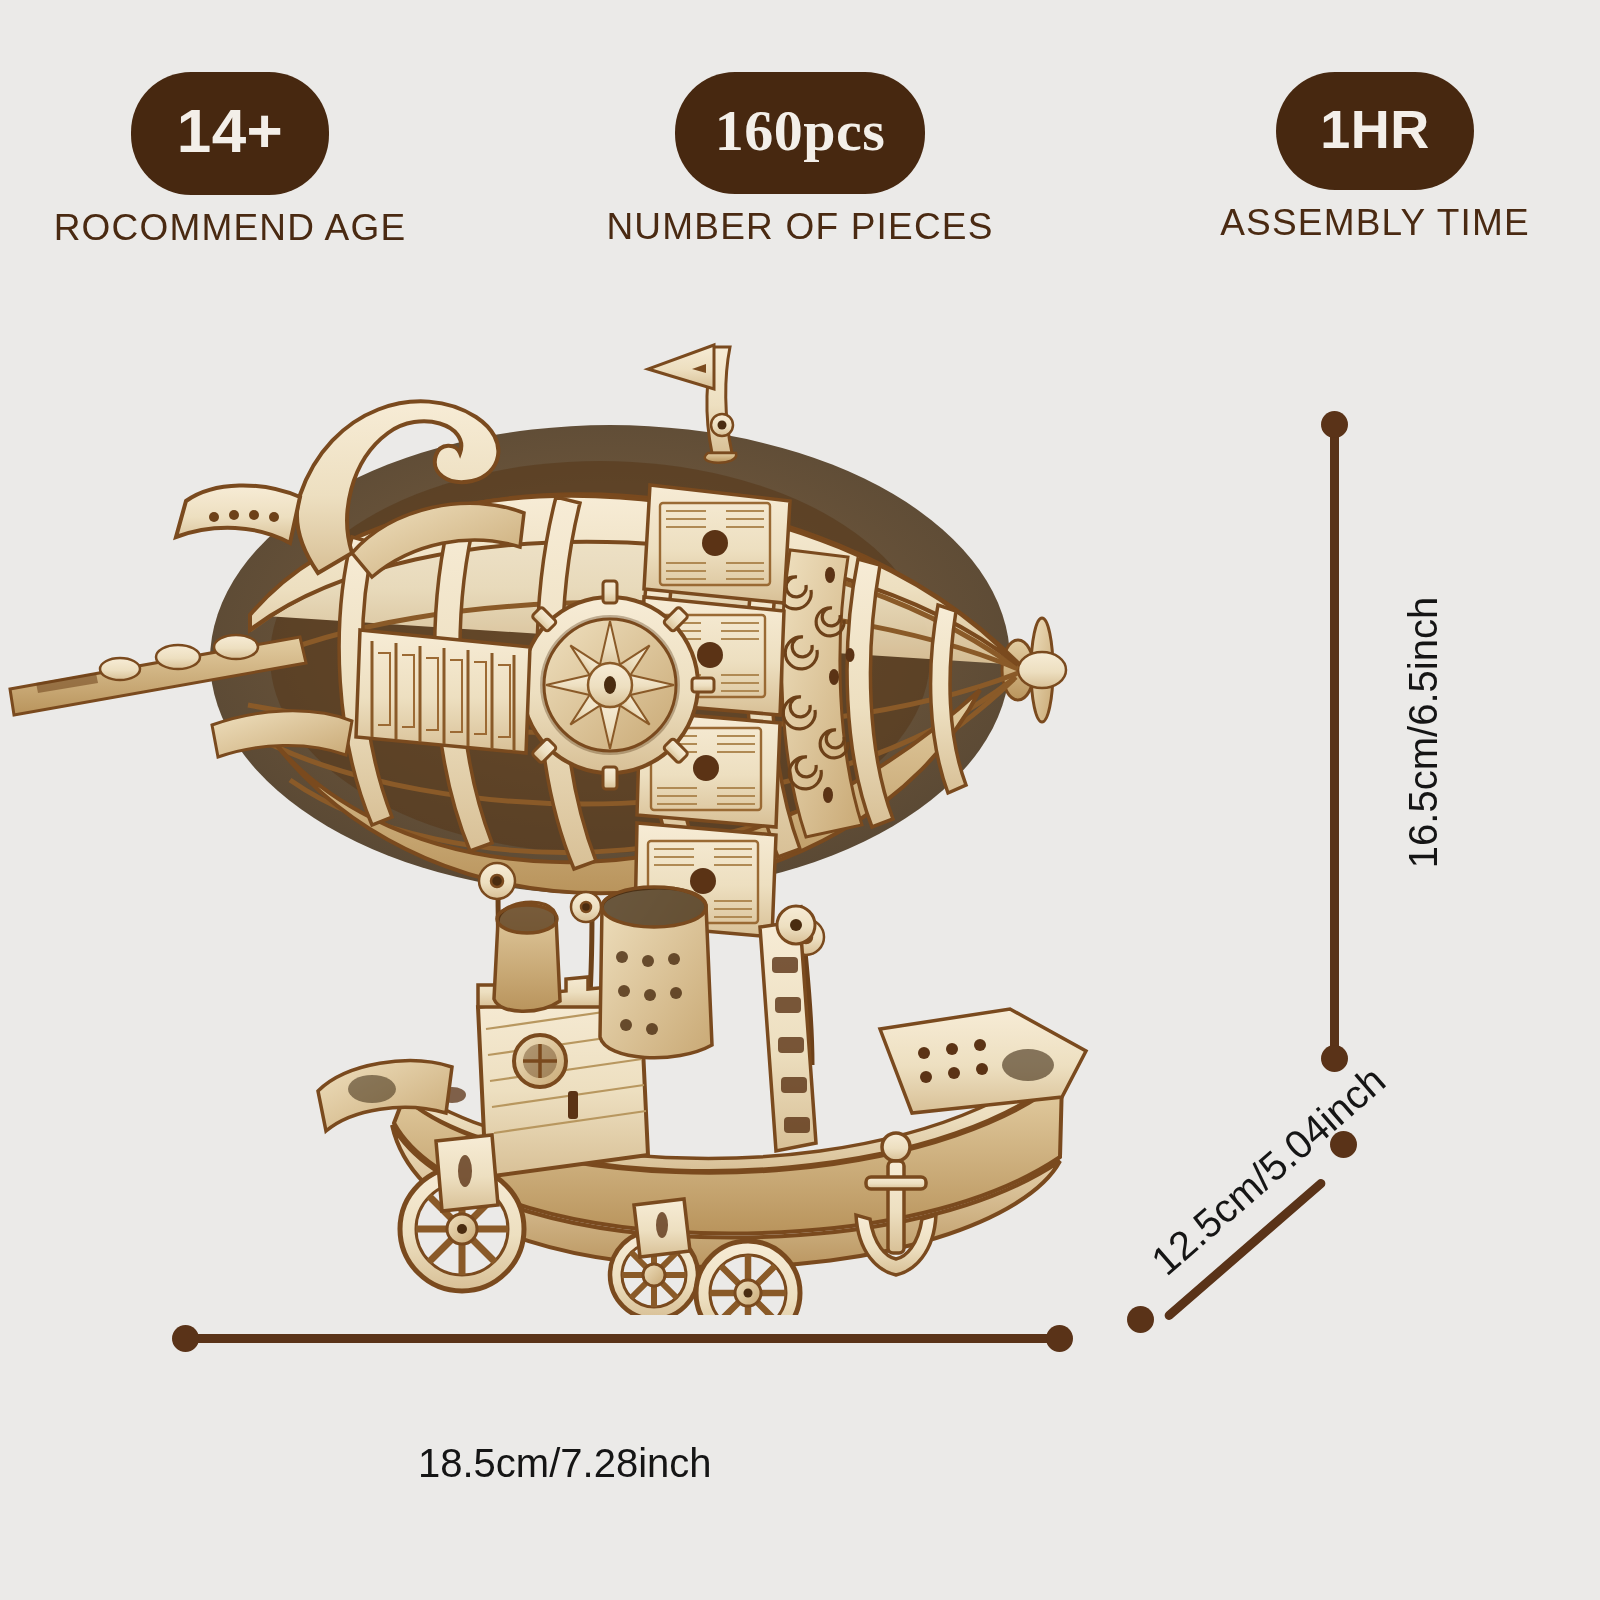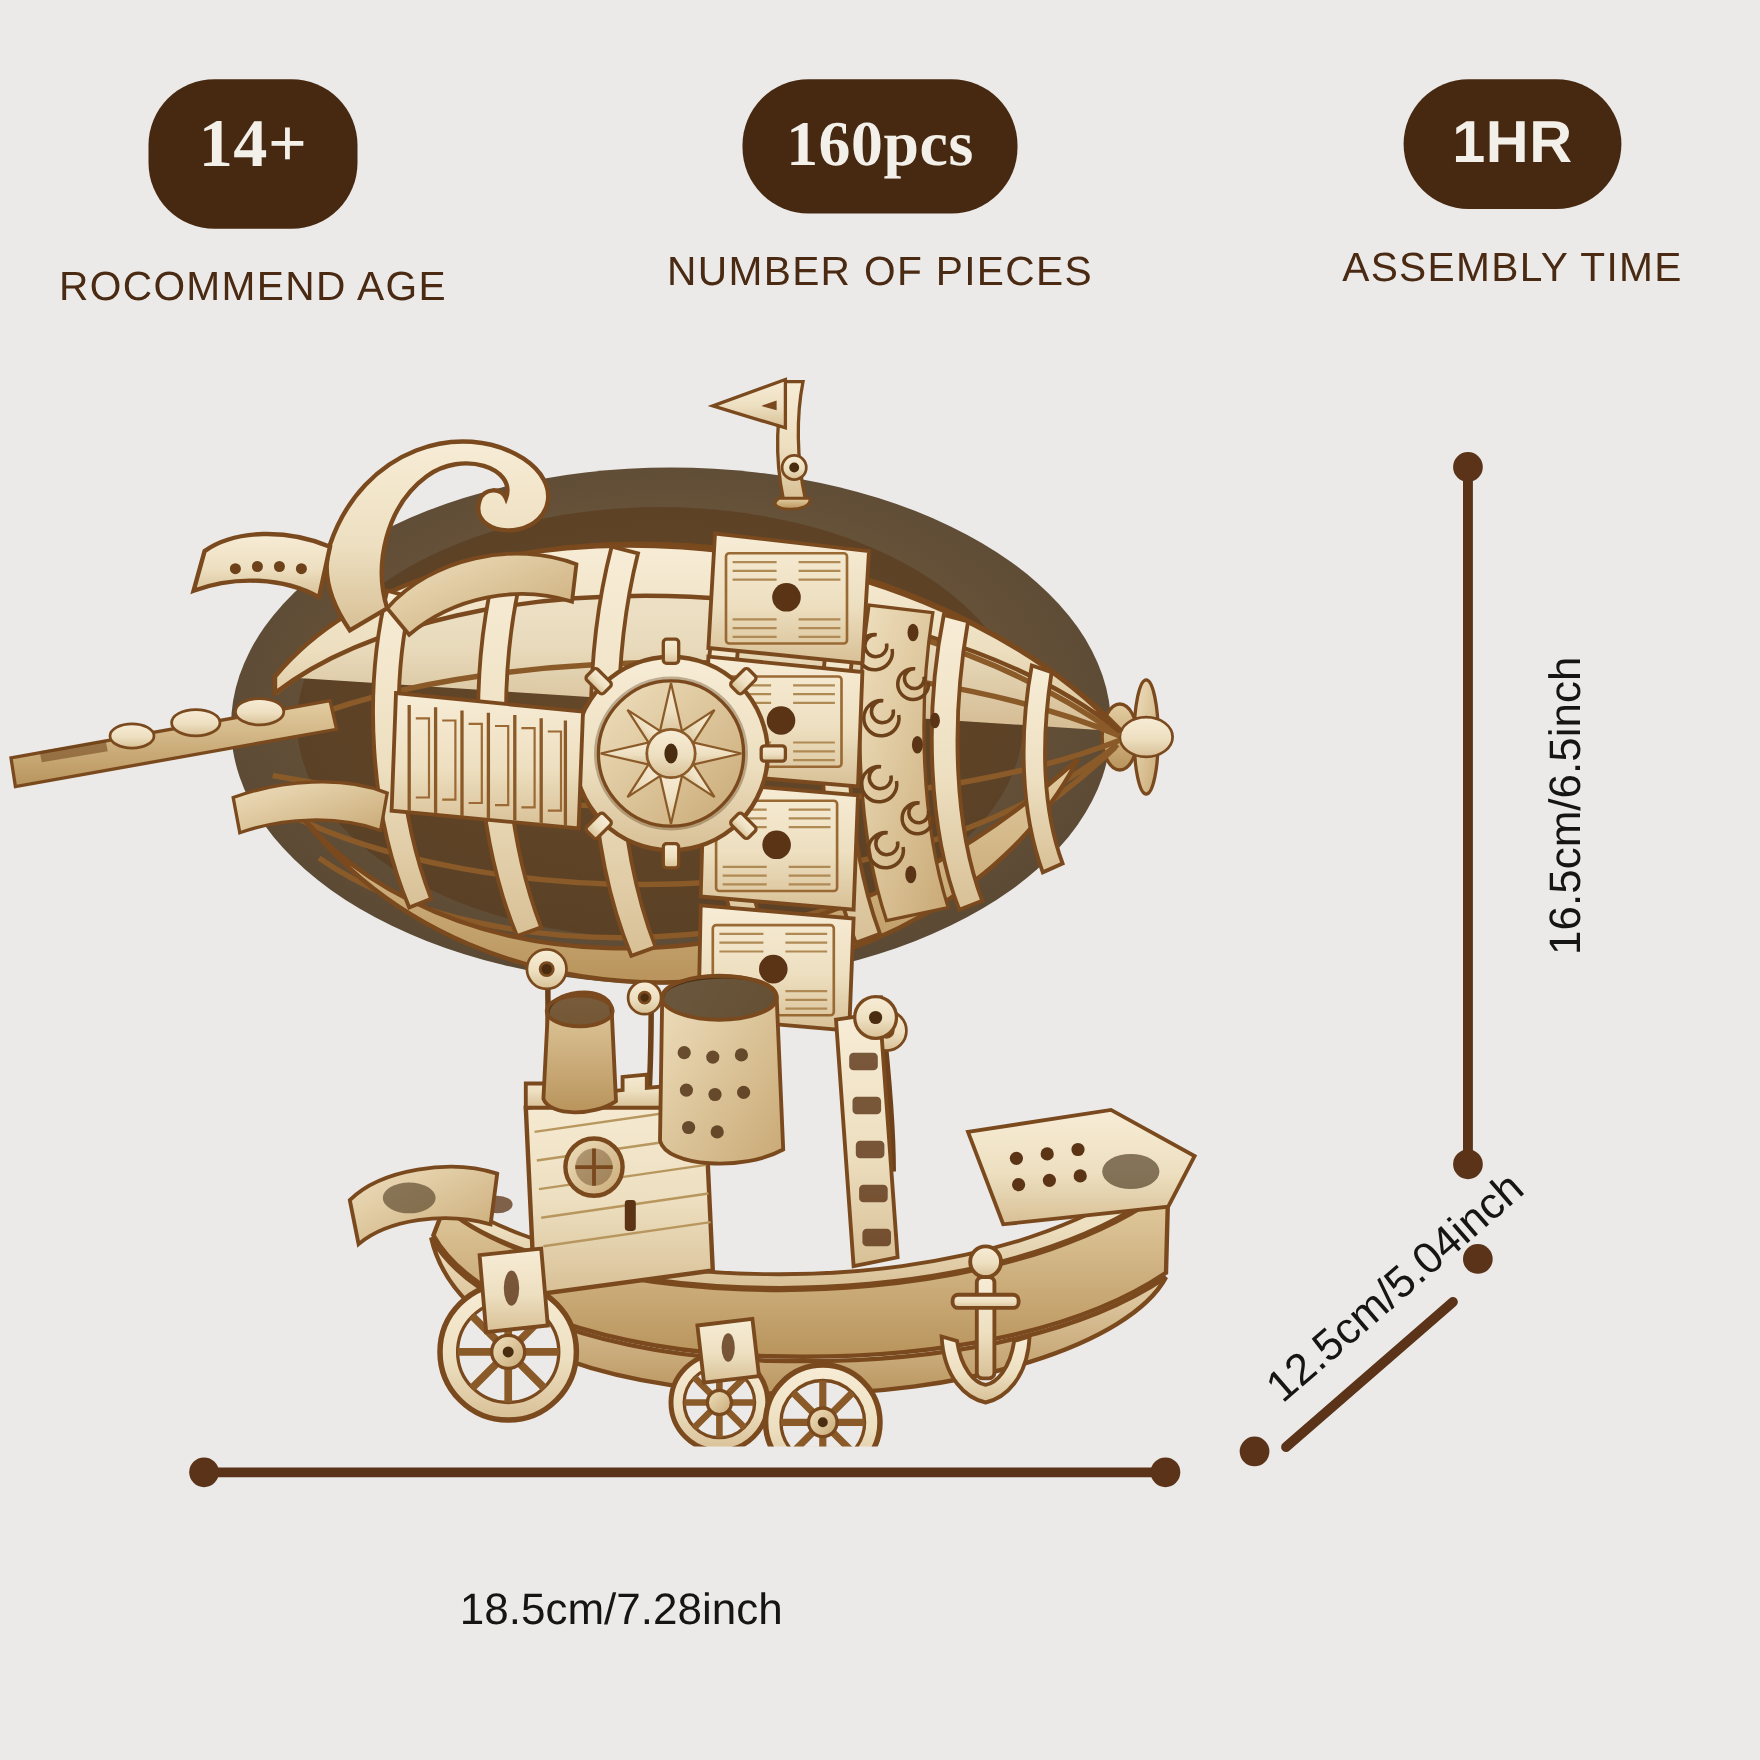--- a/index.html
+++ b/index.html
@@ -20,25 +20,25 @@
   .pill{
     display:inline-block;
     background:#472810;
     color:#f3efe9;
     border-radius:60px;
     font-weight:bold;
     letter-spacing:.5px;
     line-height:1;
     box-shadow:0 0 0 0 rgba(0,0,0,0);
   }
-  .c1 .pill{font-size:62px;padding:28px 46px 46px;font-family:Liberation Serif, serif;}
+  .c1 .pill{font-size:62px;padding:28px 46px 33px;}
   .c2 .pill{font-size:58px;padding:30px 40px 34px;font-family:Liberation Serif, serif;}
   .c3 .pill{font-size:54px;padding:30px 44px 34px;}
   .badge-label{
-    margin-top:32px;
+    margin-top:12px;
     font-size:37px;
     color:#4a2a12;
     letter-spacing:1.2px;
     white-space:nowrap;
     font-weight:400;
   }
 
   
   .dim-line{position:absolute;background:#5a3318;border-radius:8px;}
   .dim-cap{position:absolute;background:#5a3318;border-radius:50%;}

